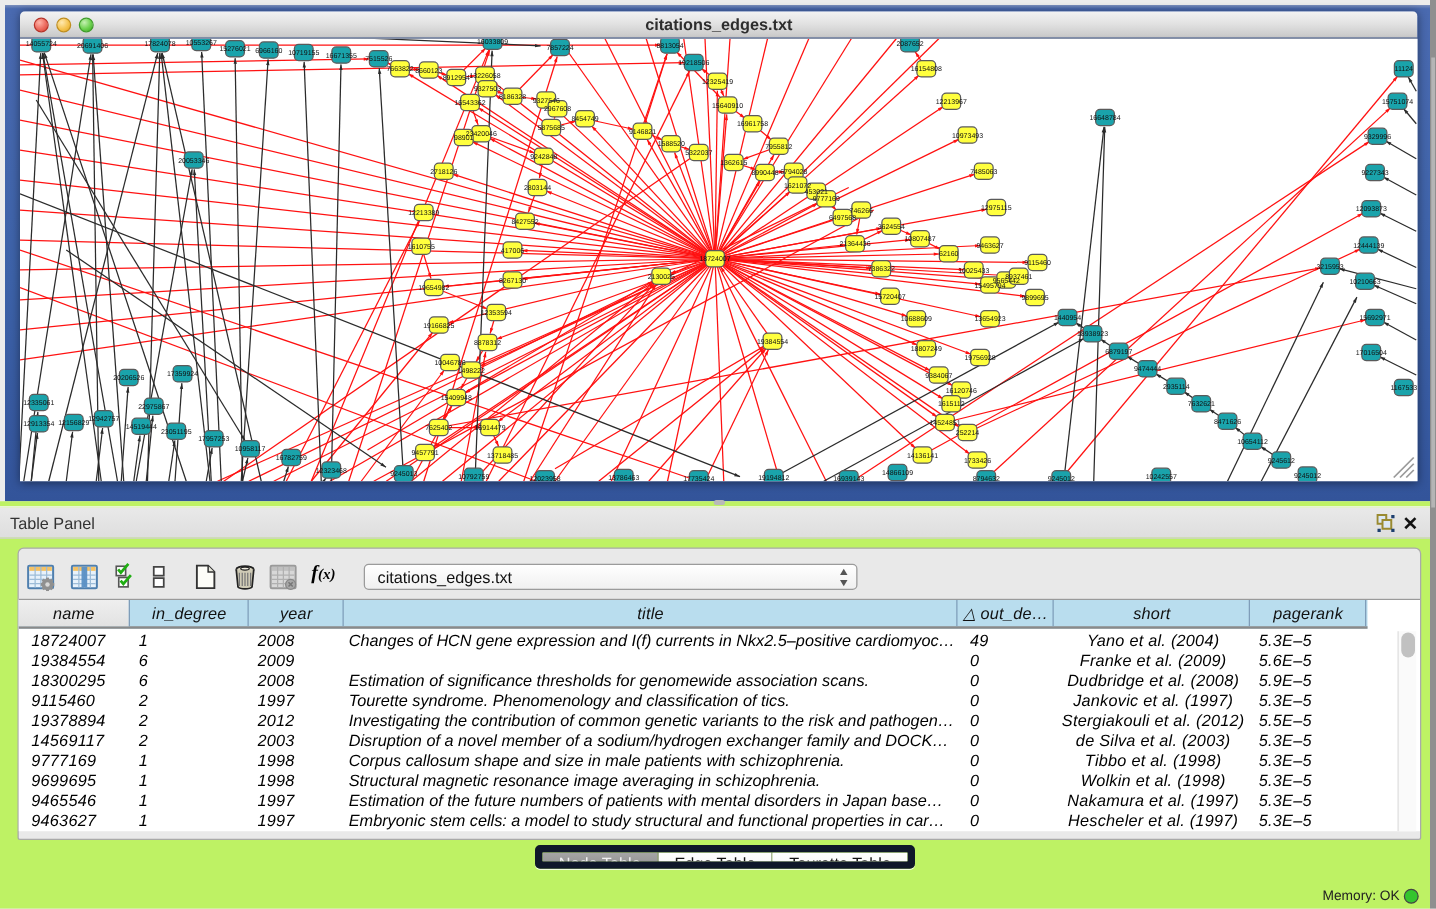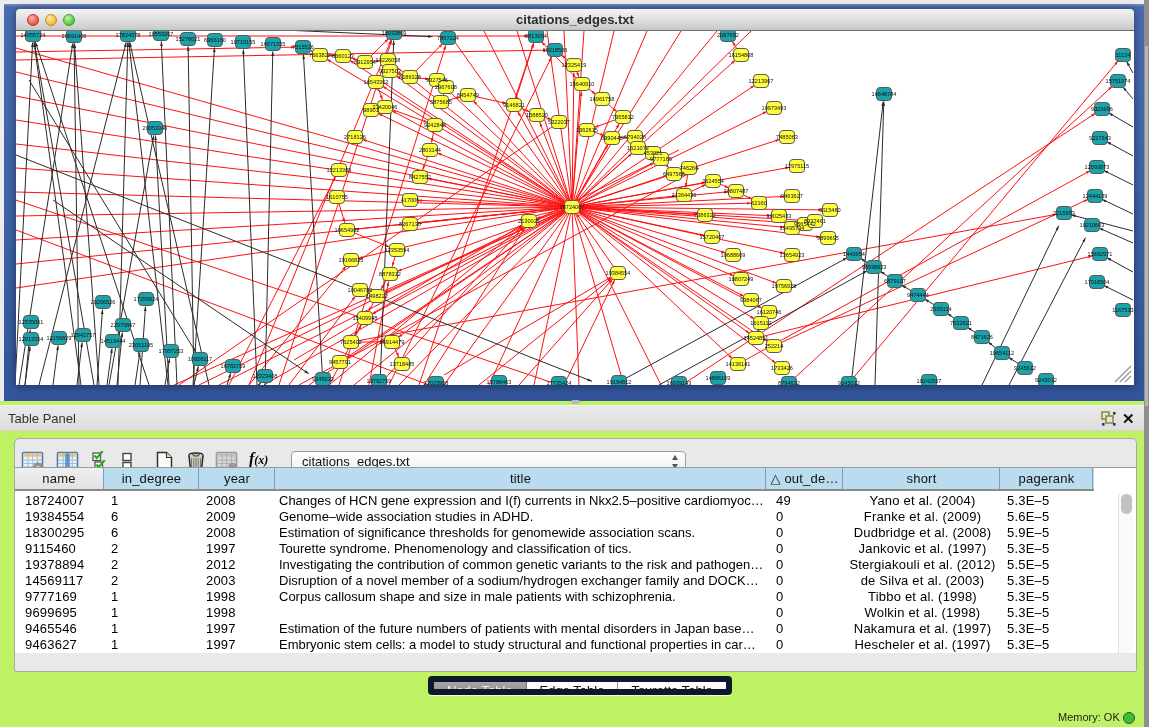--- a/index.html
+++ b/index.html
@@ -42,21 +42,21 @@
 #combo { position:absolute; left:276px; top:12px; width:395px; height:21px;
   border:1px solid #9b9b9b; border-radius:4px;
   background:linear-gradient(180deg,#ffffff,#f0f0f0); }
 #combo .txt { position:absolute; left:10px; top:2px; font-size:13px; color:#111; }
 #combo .arr { position:absolute; right:5px; top:2px; width:10px; height:16px; }
 #combo .arr .up { position:absolute; left:2px; top:1px; width:0; height:0;
   border-left:3.5px solid transparent; border-right:3.5px solid transparent; border-bottom:5px solid #555; }
 #combo .arr .dn { position:absolute; left:2px; bottom:1px; width:0; height:0;
   border-left:3.5px solid transparent; border-right:3.5px solid transparent; border-top:5px solid #555; }
 
-#table { position:absolute; left:0px; top:28px; width:1121px; height:186px; background:#fff; font-size:13px; letter-spacing:0.2px; border-top:1px solid #9a9a9a; background:#fff;}
+#table { position:absolute; left:0px; top:40px; width:1121px; height:186px; background:#fff; font-size:13px; letter-spacing:0.2px; border-top:1px solid #9a9a9a; background:#fff;font-style:italic;}
 #thead { position:absolute; left:0; top:0; width:1079px; height:23px; background:#b9ddee;
   border-bottom:2px solid #8a8a8a; }
 #thead .th { position:absolute; top:0; height:21px; line-height:21px; text-align:center;
   color:#111; border-right:1px solid #7f9db9; font-size:13px; }
 #tbody { position:absolute; left:0; top:25px; width:1105px; }
 .tr { position:relative; height:16px; line-height:16px; white-space:nowrap; color:#000; }
 .tr div { position:absolute; top:0; height:16px; overflow:hidden; }
 .c-name { left:10px; width:80px; }
 .c-deg { left:96px; width:85px; }
 .c-year { left:191px; width:68px; }
@@ -924,21 +924,20 @@
               <div class="c-year">2008</div>
               <div class="c-title">Changes of HCN gene expression and I(f) currents in Nkx2.5–positive cardiomyoc…</div>
               <div class="c-out">49</div>
               <div class="c-short">Yano et al. (2004)</div>
               <div class="c-pr">5.3E–5</div>
             </div>
 <div class="tr">
               <div class="c-name">19384554</div>
               <div class="c-deg">6</div>
               <div class="c-year">2009</div>
-              <div class="c-title">Genome–wide association studies in ADHD.</div>
               <div class="c-out">0</div>
               <div class="c-short">Franke et al. (2009)</div>
               <div class="c-pr">5.6E–5</div>
             </div>
 <div class="tr">
               <div class="c-name">18300295</div>
               <div class="c-deg">6</div>
               <div class="c-year">2008</div>
               <div class="c-title">Estimation of significance thresholds for genomewide association scans.</div>
               <div class="c-out">0</div>
@@ -978,20 +977,21 @@
               <div class="c-year">1998</div>
               <div class="c-title">Corpus callosum shape and size in male patients with schizophrenia.</div>
               <div class="c-out">0</div>
               <div class="c-short">Tibbo et al. (1998)</div>
               <div class="c-pr">5.3E–5</div>
             </div>
 <div class="tr">
               <div class="c-name">9699695</div>
               <div class="c-deg">1</div>
               <div class="c-year">1998</div>
+              <div class="c-title">Structural magnetic resonance image averaging in schizophrenia.</div>
               <div class="c-out">0</div>
               <div class="c-short">Wolkin et al. (1998)</div>
               <div class="c-pr">5.3E–5</div>
             </div>
 <div class="tr">
               <div class="c-name">9465546</div>
               <div class="c-deg">1</div>
               <div class="c-year">1997</div>
               <div class="c-title">Estimation of the future numbers of patients with mental disorders in Japan base…</div>
               <div class="c-out">0</div>

